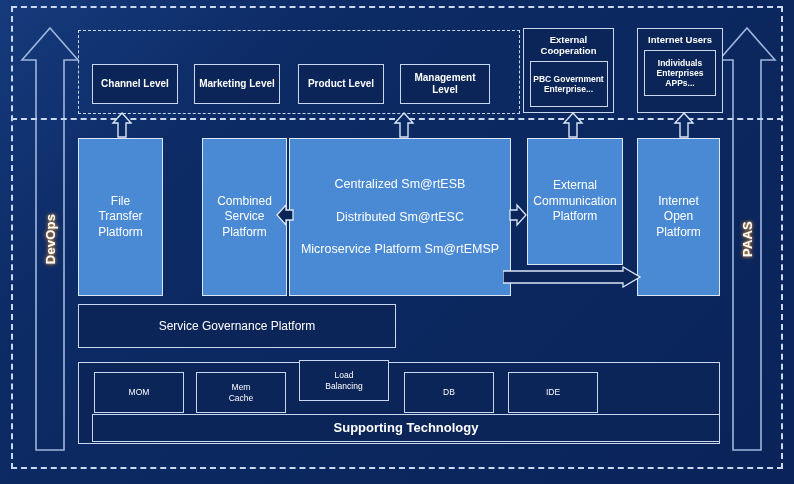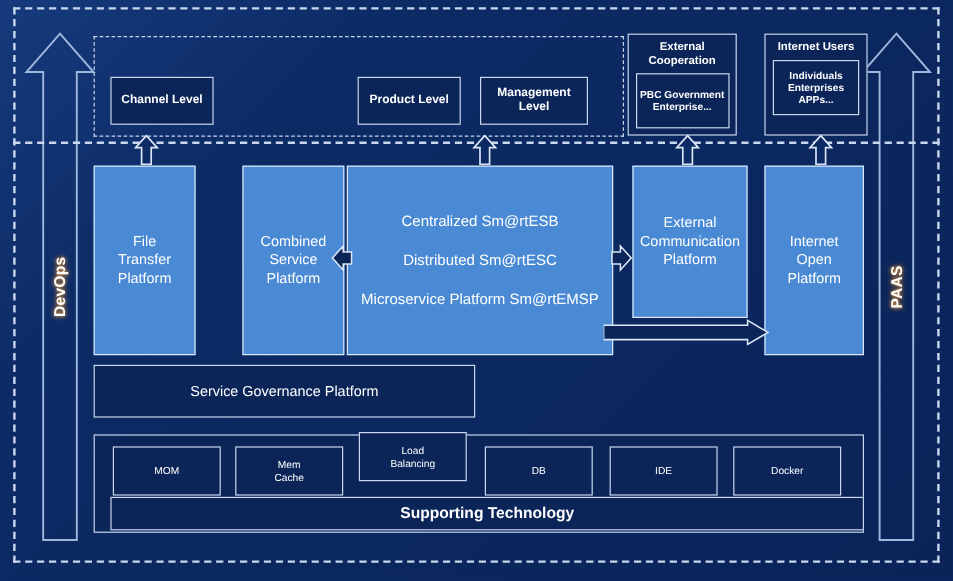--- a/index.html
+++ b/index.html
@@ -92,20 +92,23 @@
       <polygon points="31,4 59,36 45,36 45,426 17,426 17,36 3,36" fill="none" stroke="#9fb6dd" stroke-width="1.6"></polygon>
     </svg>
     <div class="vlabel">PAAS</div>
   </div>
 
   <div class="abs levels-frame"></div>
 
   <div class="abs obox" style="left:92px;top:64px;width:86px;height:40px;">
     <span class="t-level">Channel Level</span>
   </div>
+  <div class="abs obox" style="left:194px;top:64px;width:86px;height:40px;">
+    <span class="t-level">Marketing Level</span>
+  </div>
   <div class="abs obox" style="left:298px;top:64px;width:86px;height:40px;">
     <span class="t-level">Product Level</span>
   </div>
   <div class="abs obox" style="left:400px;top:64px;width:90px;height:40px;">
     <span class="t-level">Management Level</span>
   </div>
 
   <div class="abs obox" style="left:523px;top:28px;width:91px;height:85px;display:block;">
     <div style="text-align:center;padding-top:5px;">
       <span class="t-head">External Cooperation</span>
@@ -203,21 +206,18 @@
   </div>
   <div class="abs obox" style="left:299px;top:360px;width:90px;height:41px;">
     <span class="t-tech">Load<br>Balancing</span>
   </div>
   <div class="abs obox" style="left:404px;top:372px;width:90px;height:41px;">
     <span class="t-tech">DB</span>
   </div>
   <div class="abs obox" style="left:508px;top:372px;width:90px;height:41px;">
     <span class="t-tech">IDE</span>
   </div>
-  <div class="abs obox" style="left:611px;top:372px;width:90px;height:41px;">
-    <span class="t-tech">Docker</span>
-  </div>
 
   <div class="abs obox" style="left:92px;top:414px;width:628px;height:28px;">
     <span class="t-support">Supporting Technology</span>
   </div>
 
 </div>
 
 </body></html>

